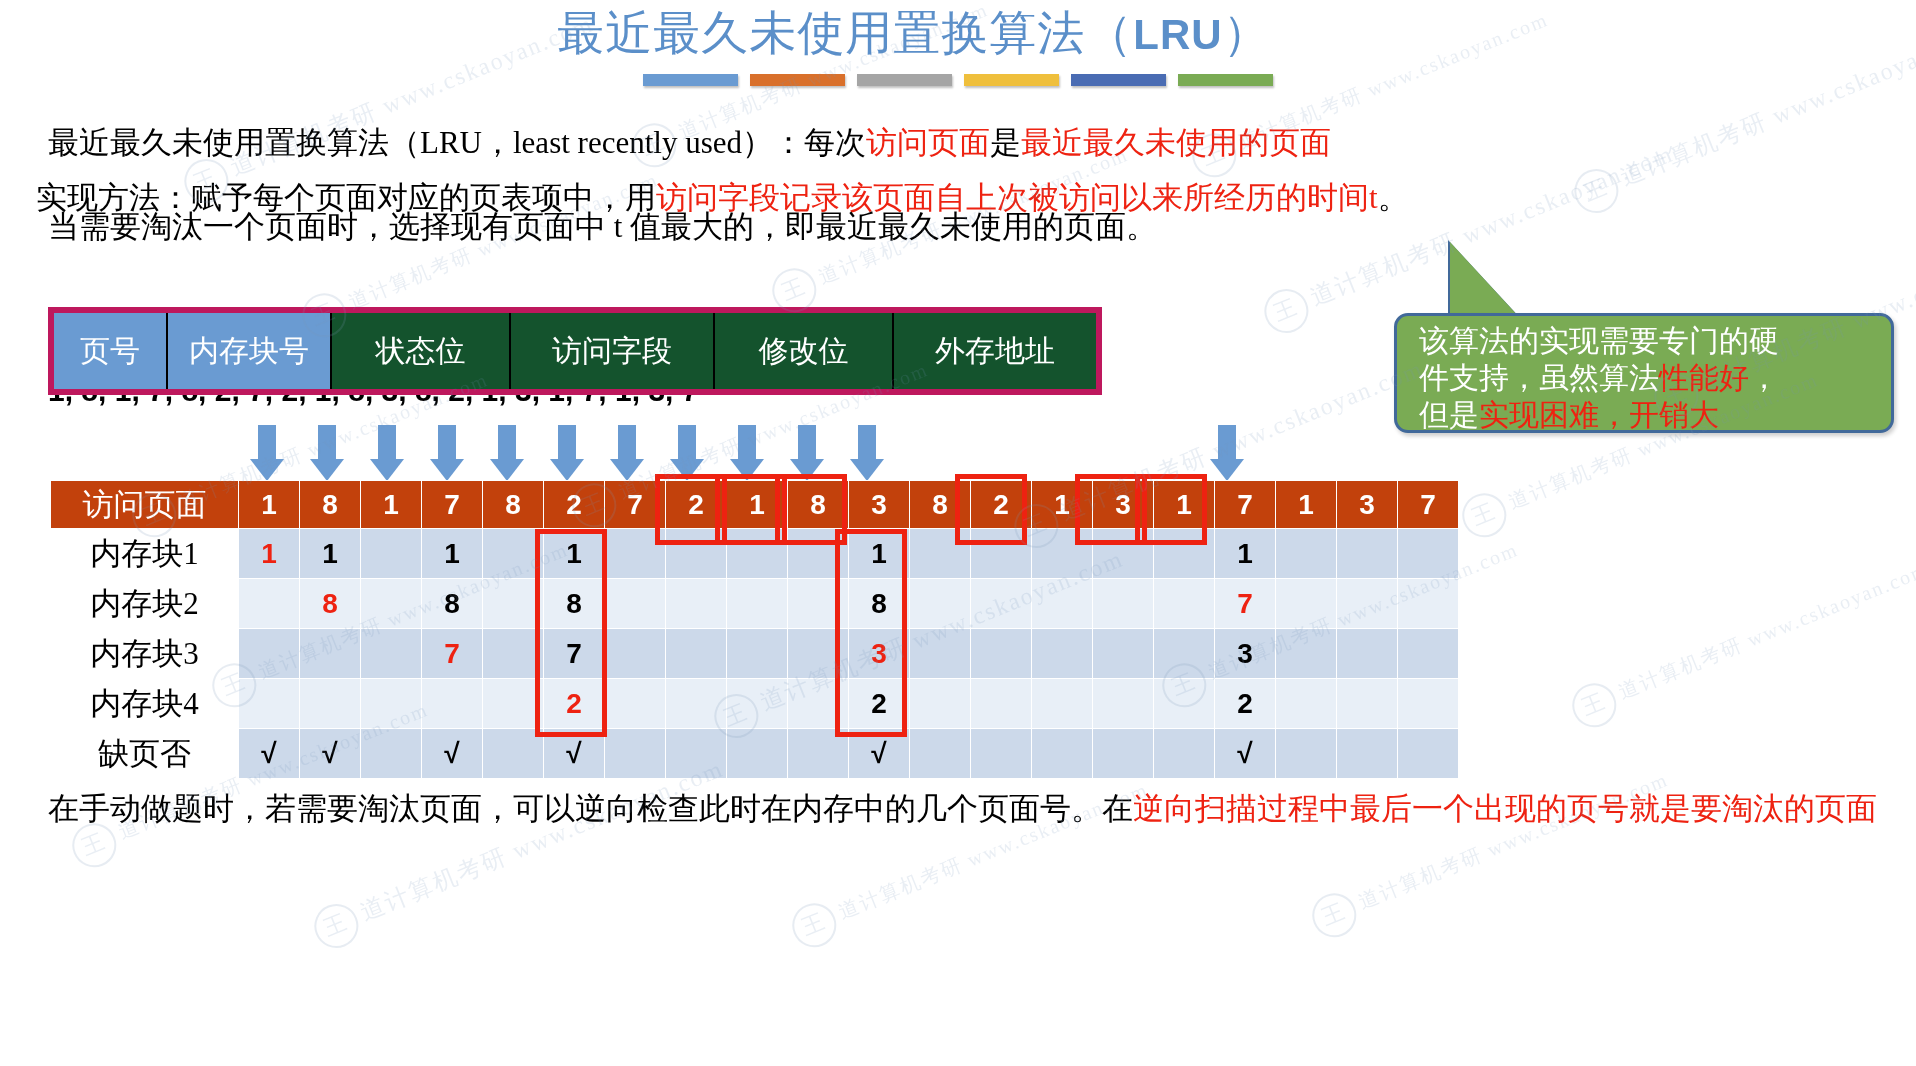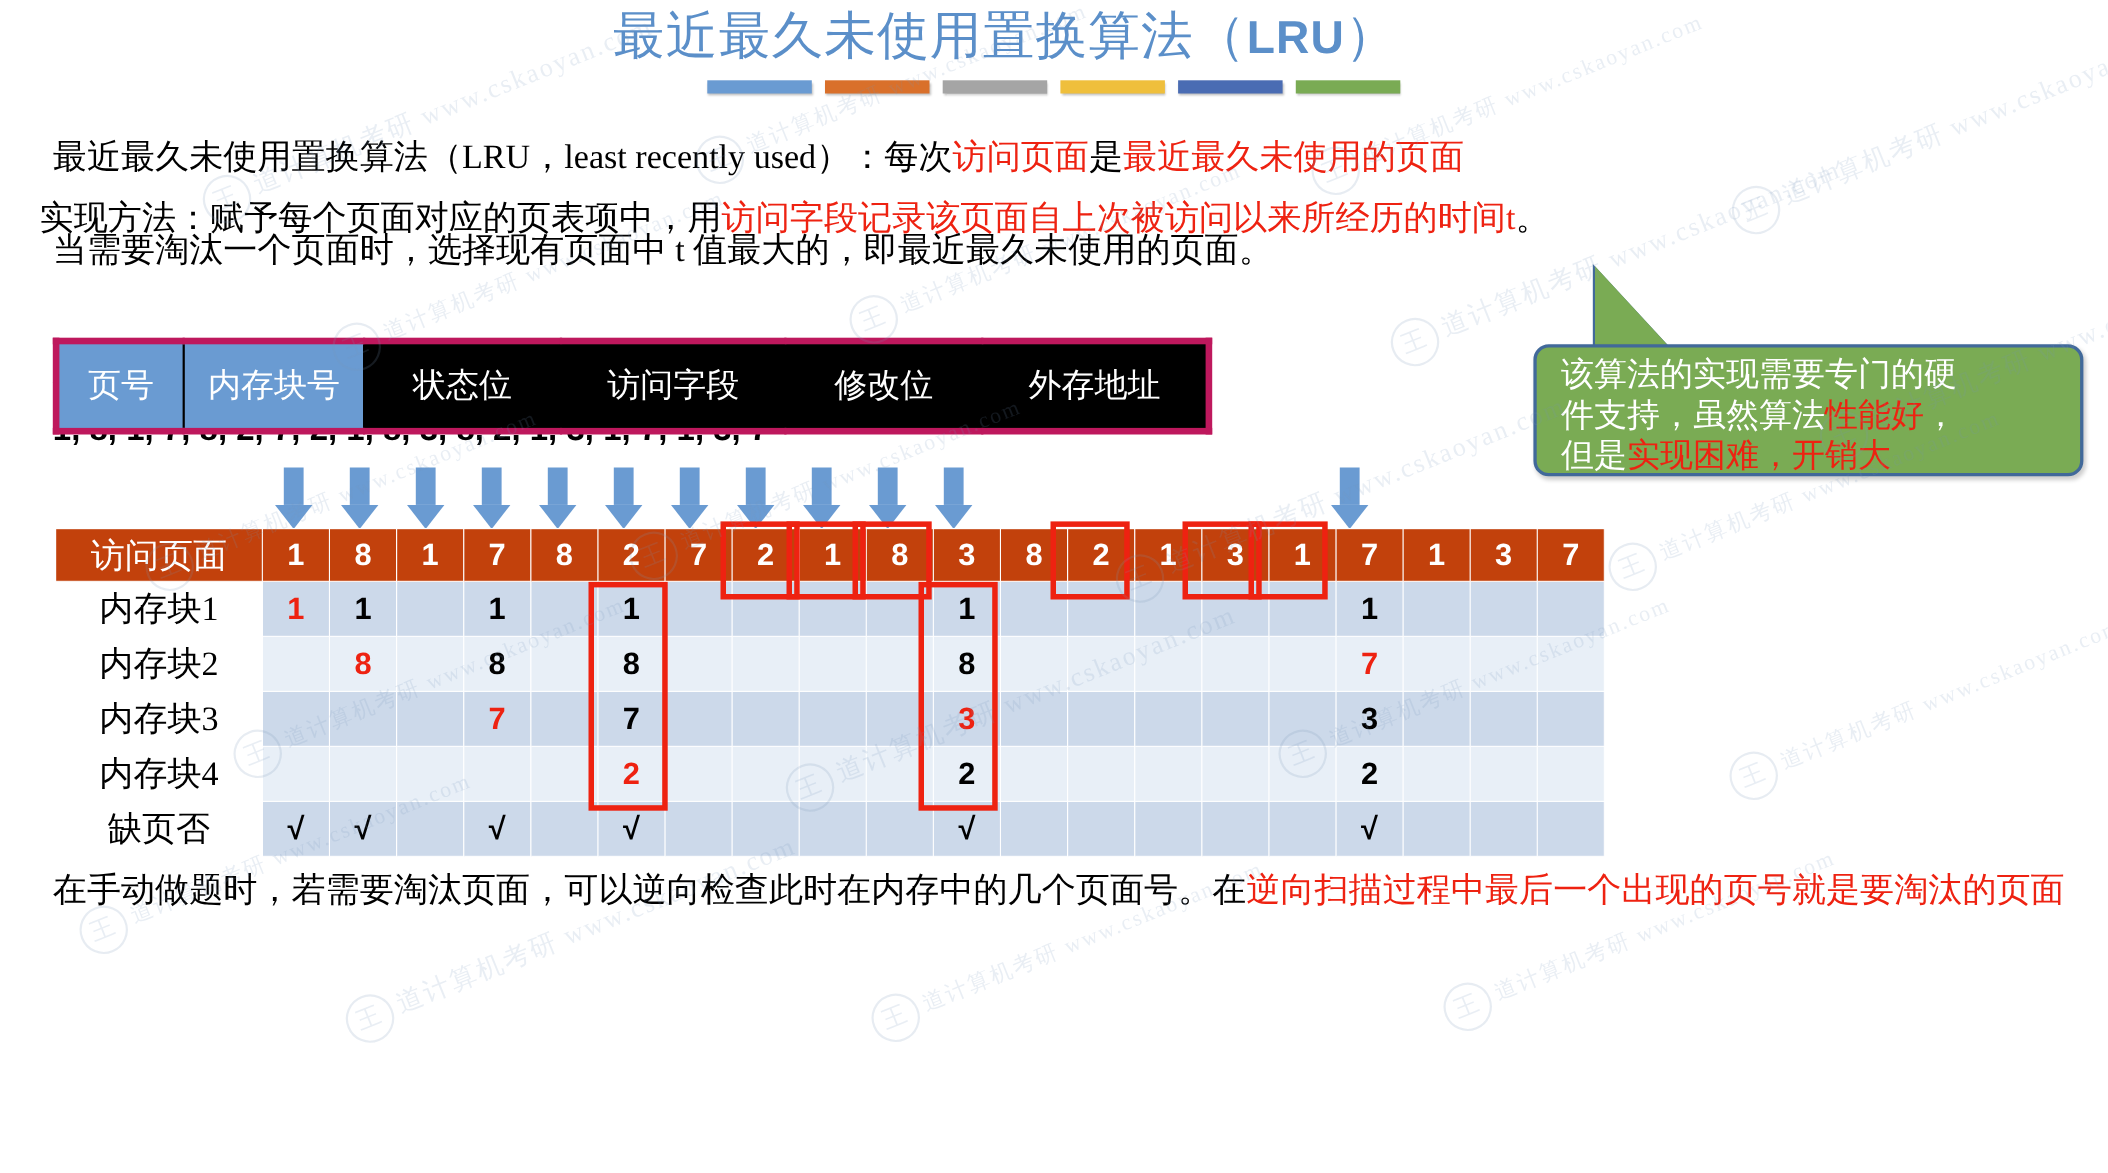--- a/index.html
+++ b/index.html
@@ -29,21 +29,21 @@
         font-size:31px;line-height:38px;color:#000;white-space:nowrap;}
   .red{color:#ee2211;}
   .sans{font-family:"Liberation Sans",sans-serif;font-weight:bold;font-size:28px;}
   
   #page-table{position:absolute;left:48px;top:307px;border-collapse:collapse;
      border:6px solid #be185d;}
   #page-table td{border:2px solid #000;color:#fff;text-align:center;
      font-family:"Liberation Serif",serif;font-size:30px;height:74px;
      vertical-align:middle;line-height:1.08;}
   .c-blue{background:#6a9bd2;}
-  .c-orange{background:#000000;}
+  .c-orange{background:#14532d;}
   
   #callout{position:absolute;left:1394px;top:313px;width:494px;height:114px;
      background:#7aab54;border:3px solid #41699a;border-radius:14px;
      box-shadow:2px 3px 4px rgba(0,0,0,.2);}
   #callout-text{position:absolute;left:22px;top:6px;width:460px;
      font-family:"Liberation Serif",serif;font-size:30px;line-height:37px;color:#fff;}
   #callout-text .red{color:#ee2211;}
   #callout-tail{position:absolute;left:1450px;top:242px;width:0;height:0;
      border-left:0px solid transparent;border-right:70px solid transparent;
      border-bottom:76px solid #7aab54;}

